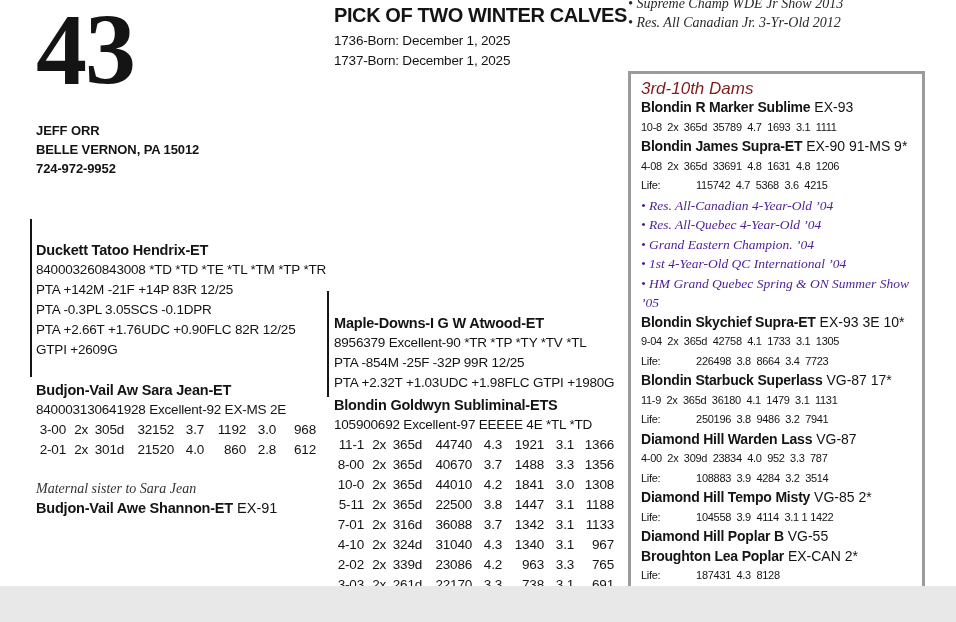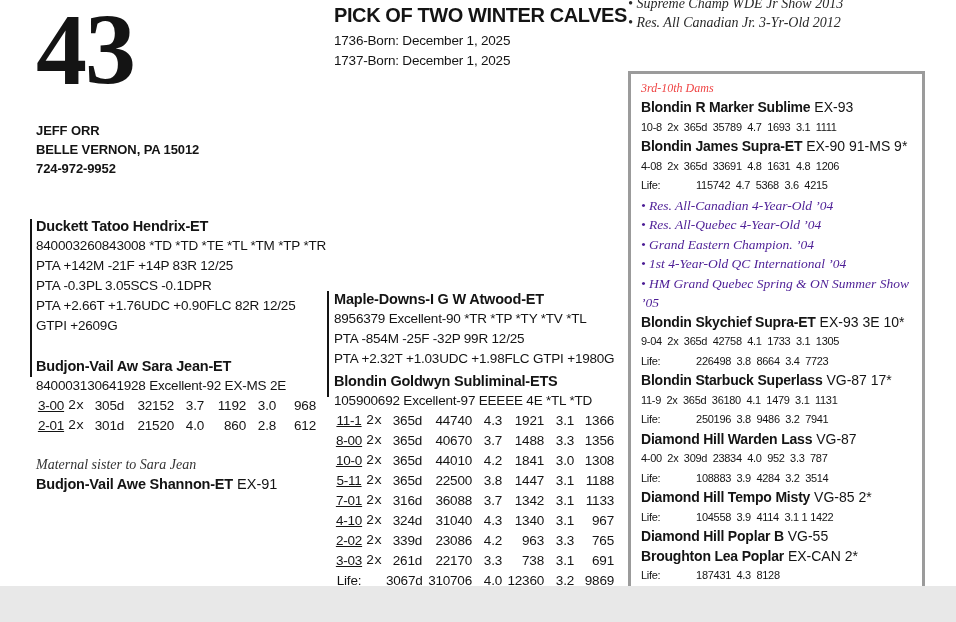--- a/index.html
+++ b/index.html
@@ -11,55 +11,55 @@
   
   .lot-number{
     position:absolute;left:36px;top:0px;
     font-family:"Liberation Serif","DejaVu Serif",serif;
     font-weight:700;font-size:102px;line-height:0.98;letter-spacing:-2px;
   }
   .consignor{position:absolute;left:36px;top:121px;font-weight:700;font-size:13px;line-height:19px;letter-spacing:-0.1px;}
   .ped-bar{position:absolute;width:2px;background:#141414;}
   .bar-left{left:30px;top:219px;height:158px;}
   .bar-mid{left:327px;top:291px;height:106px;}
-  .block{position:absolute;width:292px;}
+  .block{position:absolute;width:292px;margin-top:24px;}
   .blk-sire-left{left:36px;top:216px;}
   .blk-dam-left{left:36px;top:356px;}
   .blk-note-left{left:36px;top:456px;}
   .blk-sire-mid{left:334px;top:289px;width:286px;}
   .blk-dam-mid{left:334px;top:371px;width:286px;}
   .animal-name{font-weight:700;font-size:14.5px;line-height:20px;letter-spacing:-0.2px;}
   .data-line{font-size:13.5px;line-height:20px;letter-spacing:-0.2px;}
   .italic-note{font-family:"Liberation Serif","DejaVu Serif",serif;font-style:italic;font-size:14px;line-height:18px;color:#333;}
   .name-score-line{font-size:14.5px;line-height:20px;}
   .name-score-line .nm{font-weight:700;letter-spacing:-0.2px;}
   .name-score-line .score{font-weight:400;}
   
   .lact{margin-top:0;}
   .lact-row{display:grid;grid-template-columns:30px 22px 36px 50px 30px 42px 30px 40px;
     font-size:13.5px;line-height:20px;letter-spacing:-0.2px;}
   .lact-row span{display:block;}
-  .lact-row span:nth-child(1){text-align:center;text-decoration:underline;}
-  .lact-row span:nth-child(2){text-align:left;padding-left:2px;font-family:Liberation Mono, monospace;}
+  .lact-row span:nth-child(1){text-align:right;}
+  .lact-row span:nth-child(2){text-align:right;padding-left:2px;}
   .lact-row span:nth-child(n+3){text-align:right;}
   
   .mid-title{position:absolute;left:334px;top:4px;font-weight:700;font-size:20px;letter-spacing:-0.4px;}
   .mid-born{position:absolute;left:334px;top:31px;font-size:13.5px;line-height:20px;letter-spacing:-0.2px;}
   
   .top-awards{position:absolute;left:628px;top:-6px;width:320px;
     font-family:"Liberation Serif","DejaVu Serif",serif;font-style:italic;
     font-size:14px;line-height:19px;color:#2a2a2a;}
   .aw::before{content:"\2022  ";}
   .dams-box{
     position:absolute;left:628px;top:71px;width:297px;height:526px;
     border:3px solid #9b9b9b;box-sizing:border-box;
     padding:5px 6px 0 10px;background:#fff;
   }
-  .box-title{font-family:Liberation Serif, serif;font-style:italic;
-    font-size:12px;line-height:19px;color:#ef4444;}
+  .box-title{font-family:Liberation Sans, sans-serif;font-style:italic;
+    font-size:17px;line-height:19px;color:#7f1d1d;}
   .entry-name{font-size:14px;line-height:19.5px;}
   .entry-name .nm{font-weight:700;letter-spacing:-0.2px;text-align:right;}
   .entry-name .score{font-weight:400;}
   .rec{font-size:11px;line-height:19.5px;letter-spacing:-0.3px;white-space:pre;}
   .aw2{font-family:"Liberation Serif","DejaVu Serif",serif;font-style:italic;
     font-size:13.5px;line-height:19.5px;color:#4c1d95;}
 </style>
 </head>
 <body>
 

